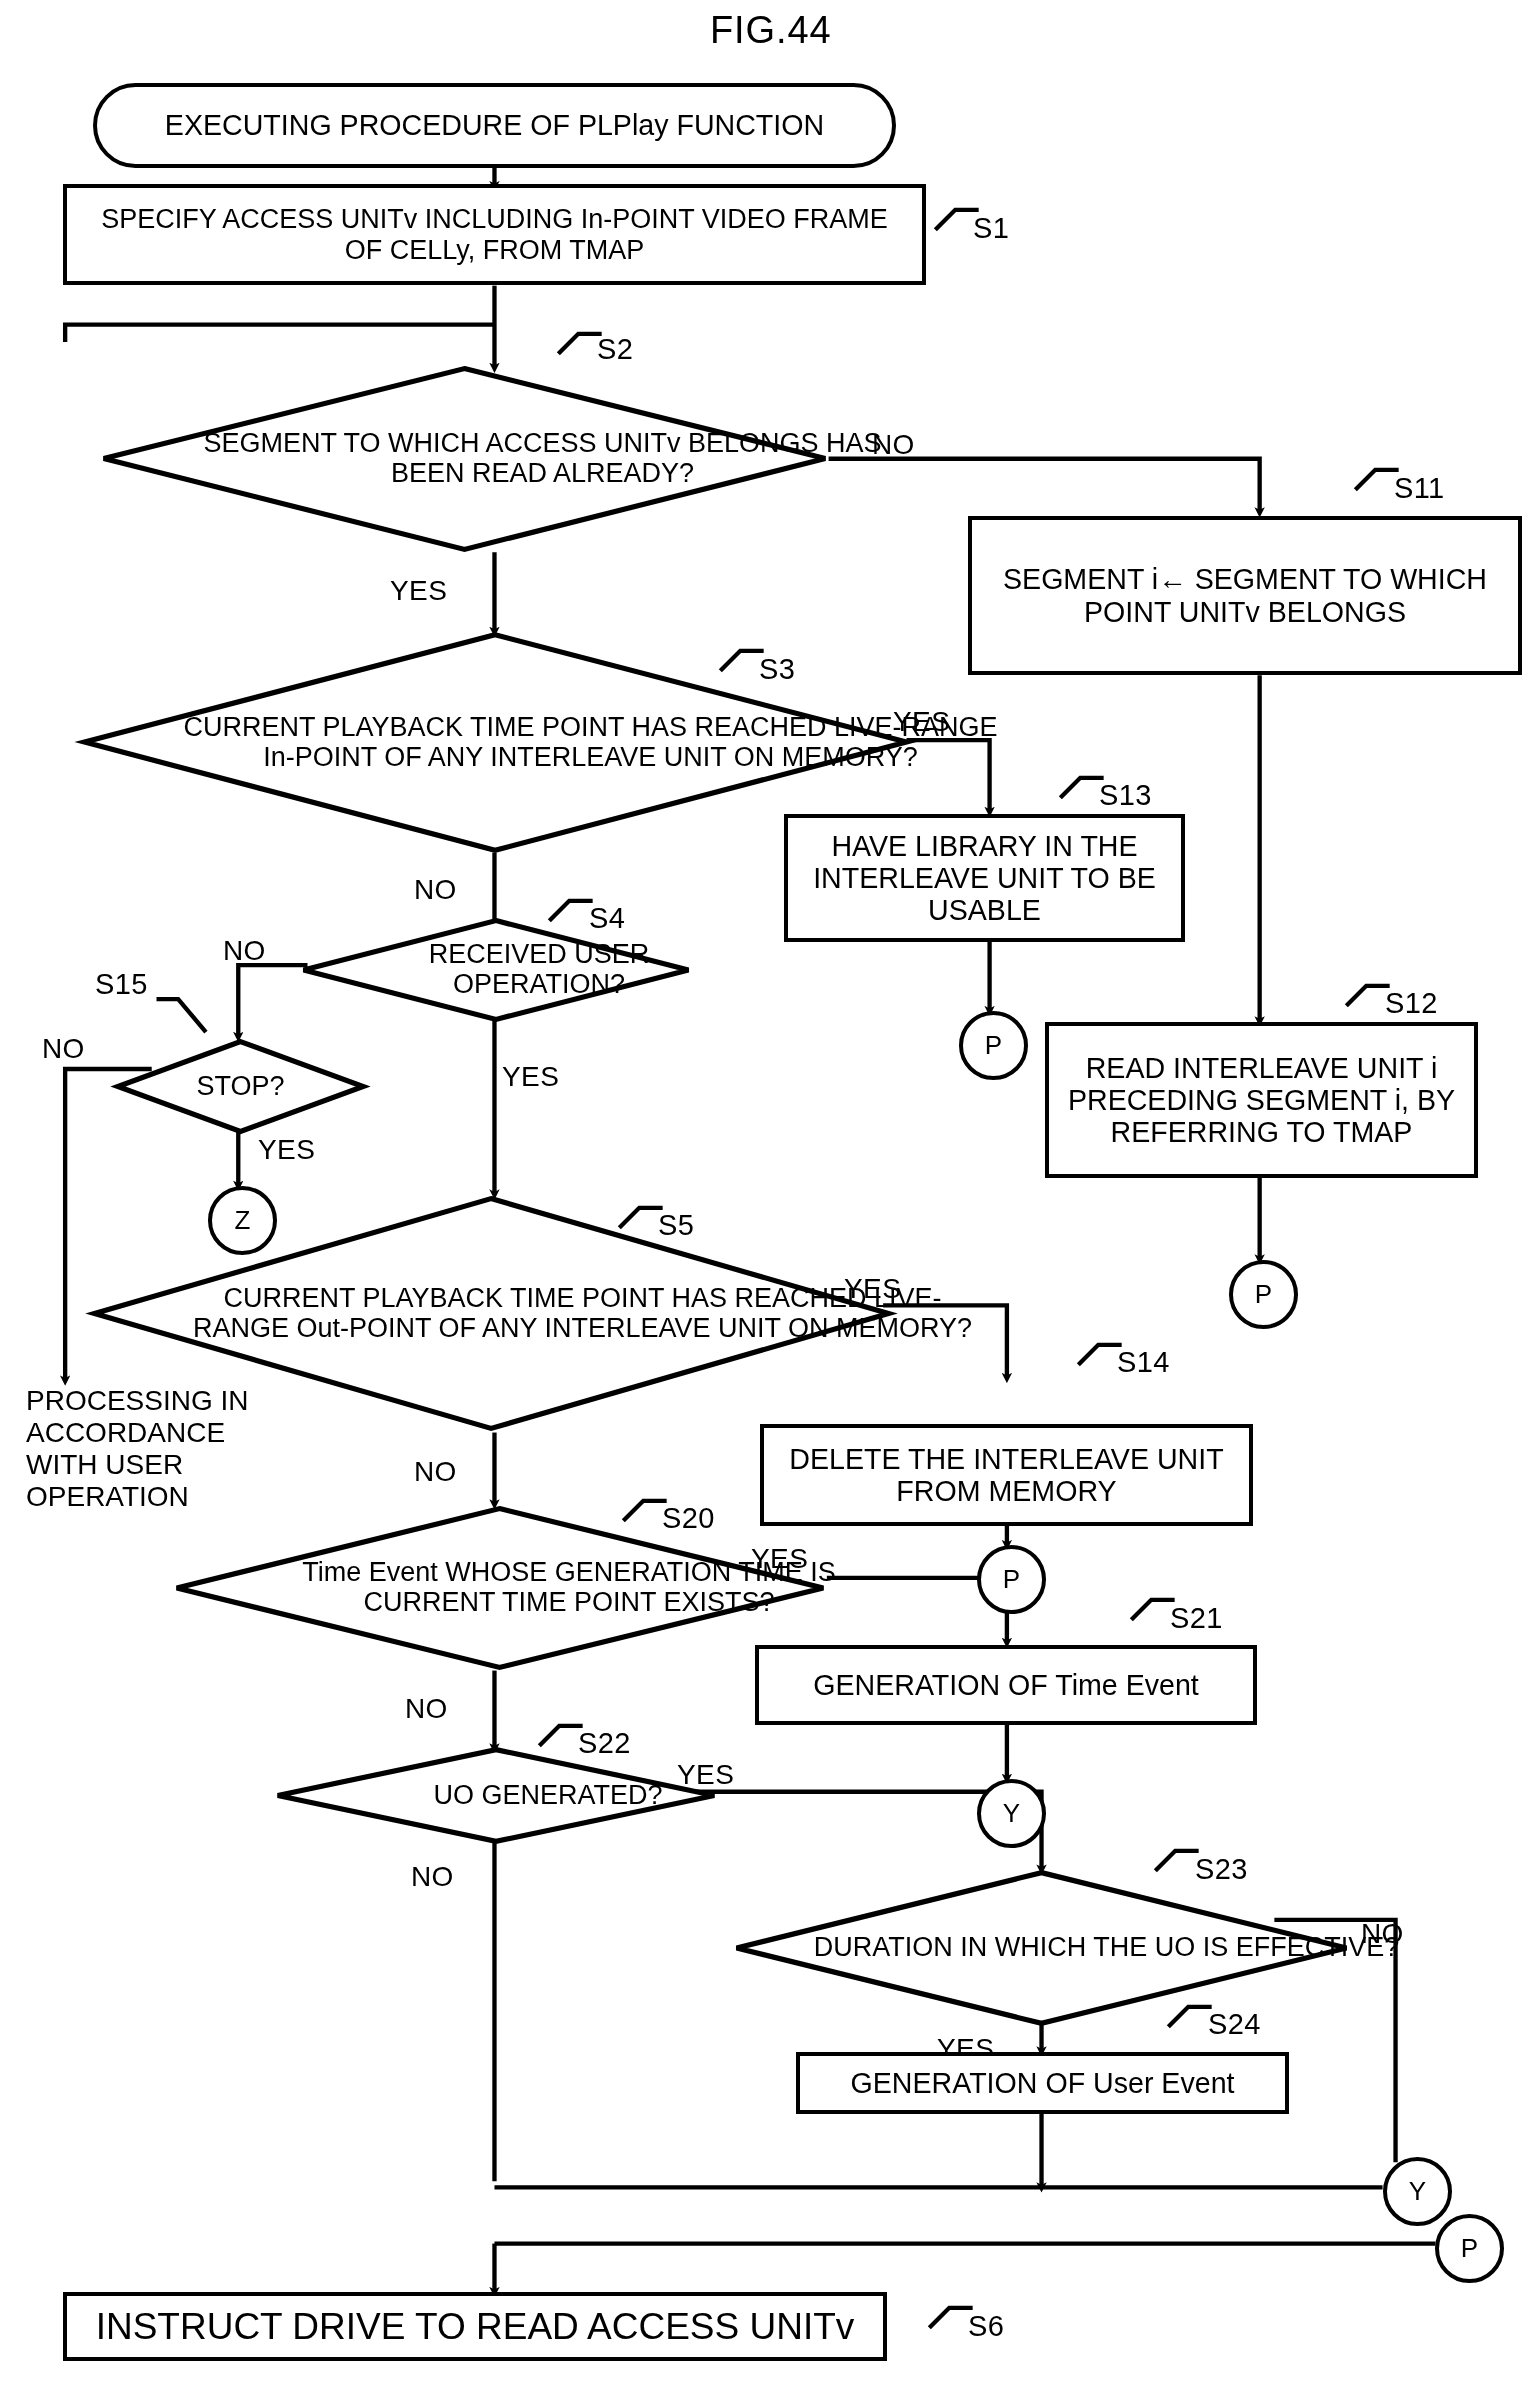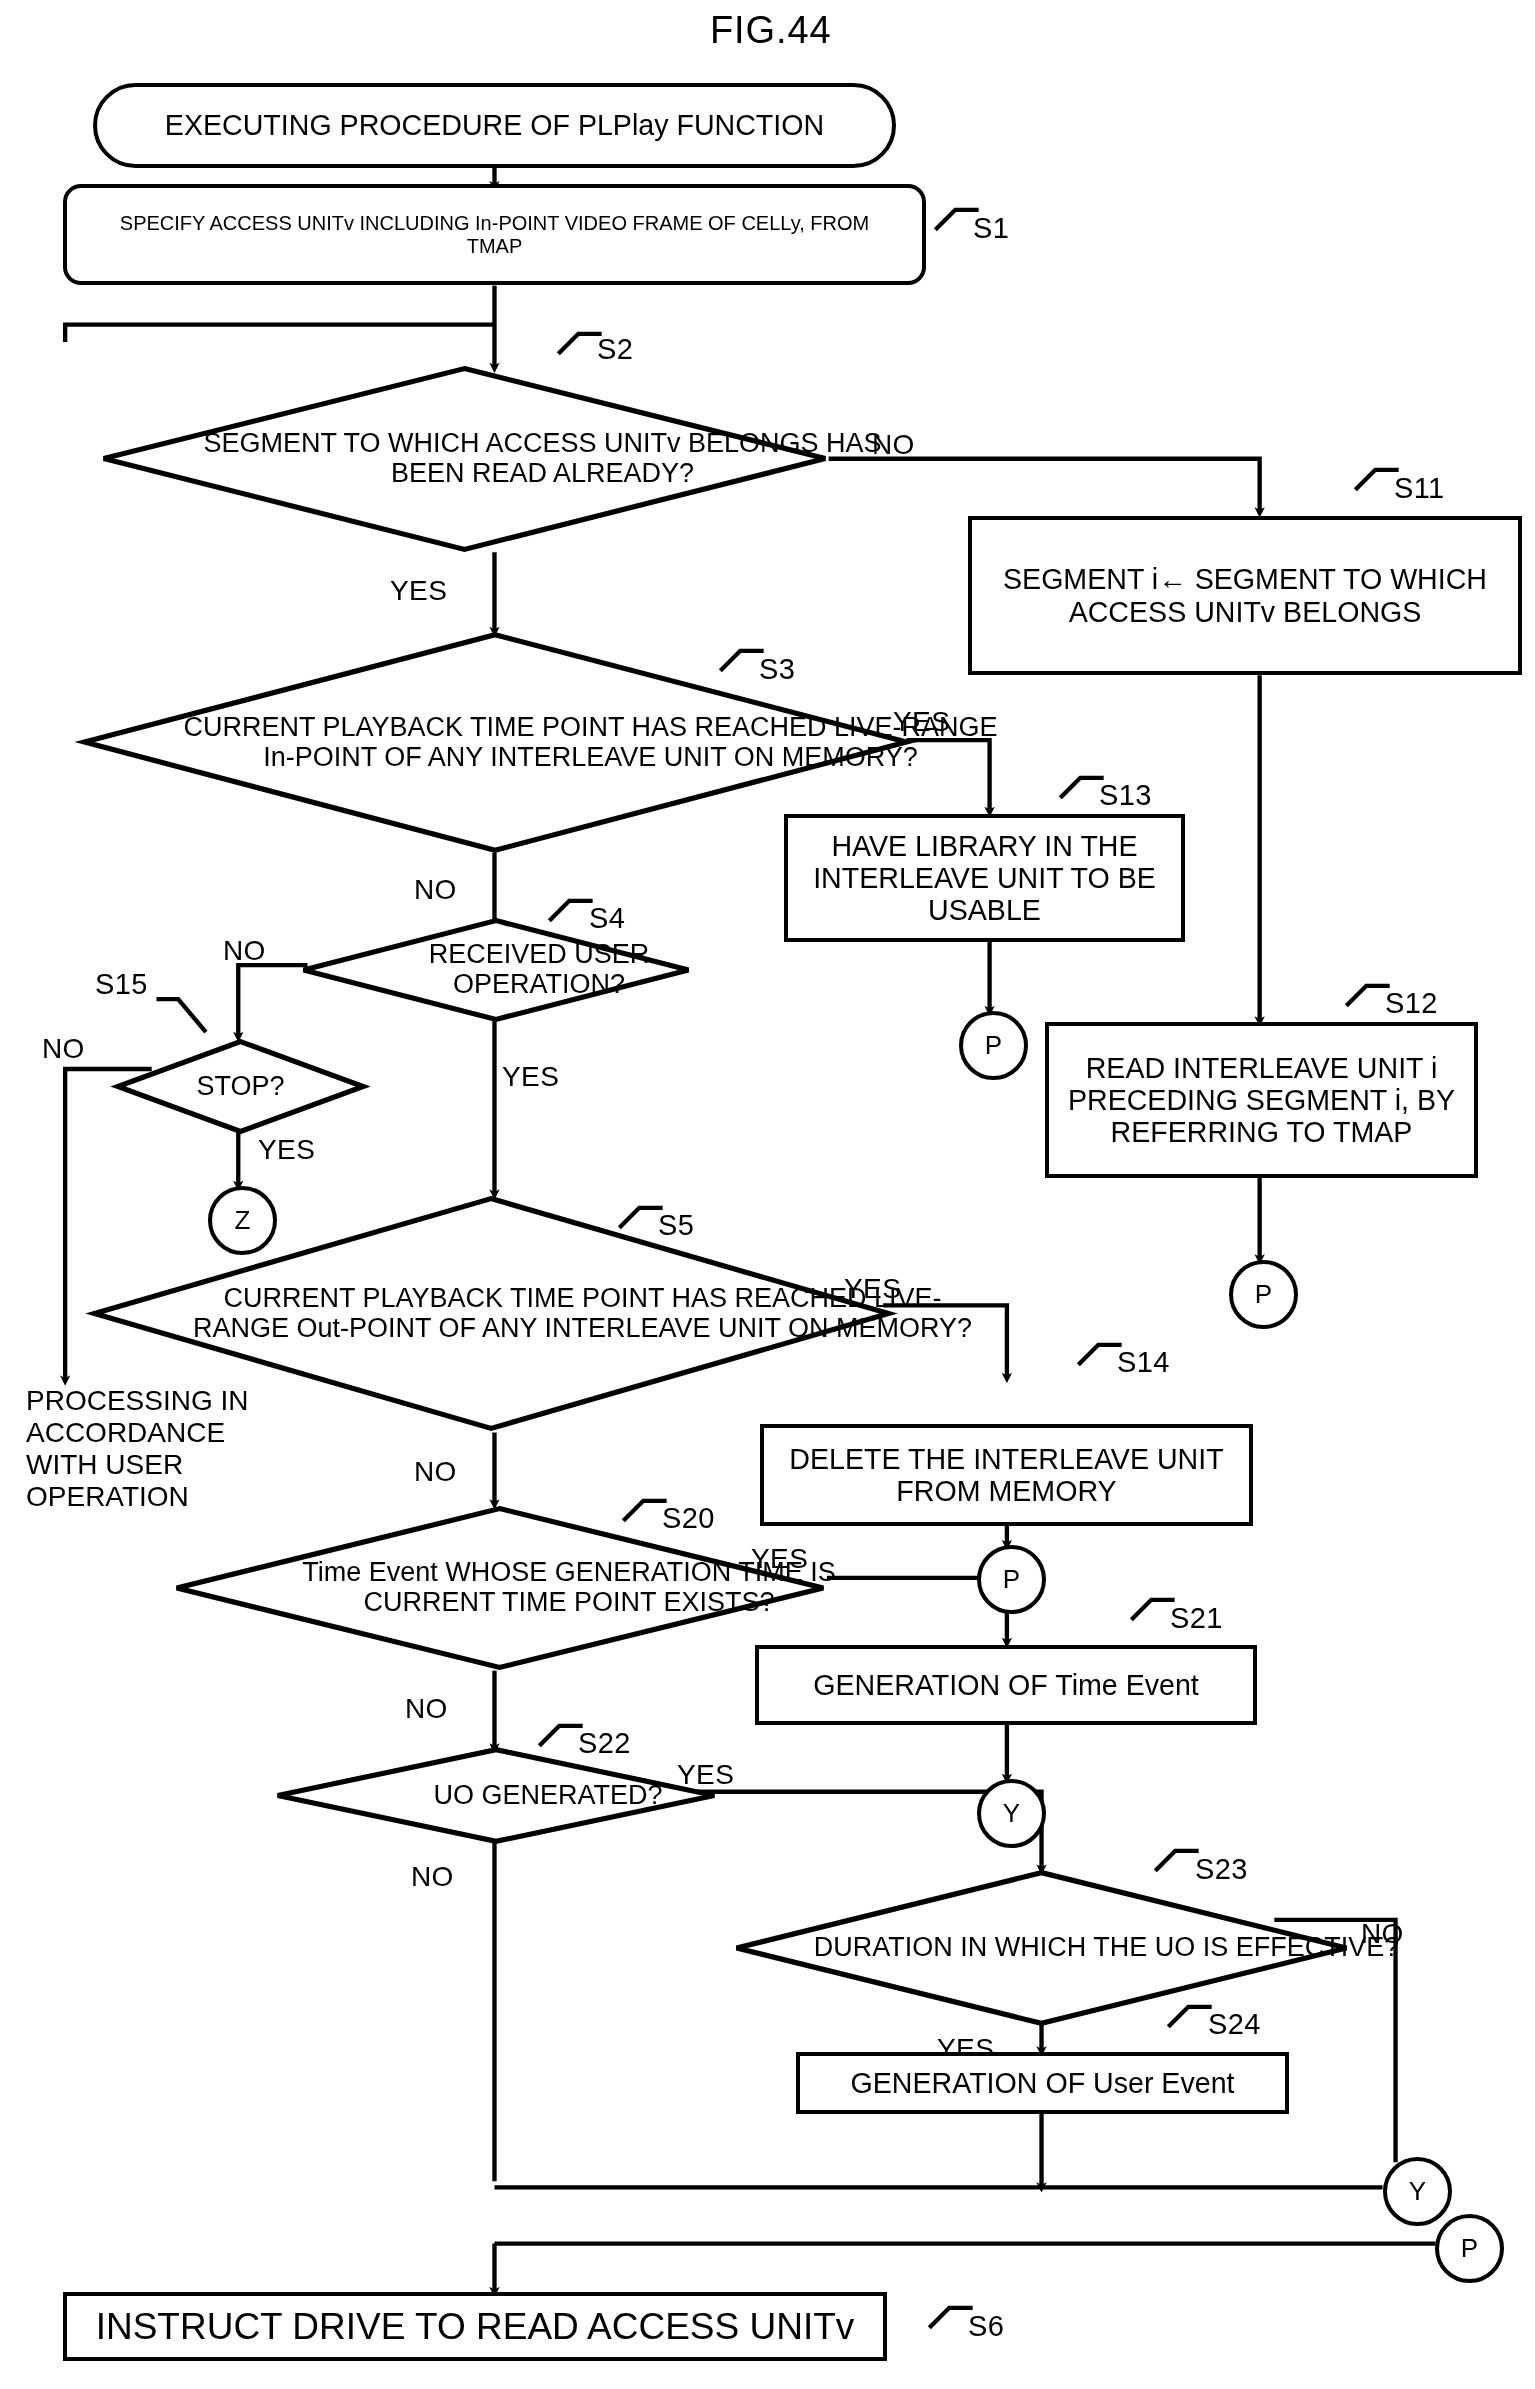--- a/index.html
+++ b/index.html
@@ -172,40 +172,40 @@
       <path d="M571,2695 L571,2700"></path>
 
       <path d="M75,395 L75,375 L571,375"></path>
     </g>
   </svg>
 
   <div class="fig-title" style="left:710px; top:8.7px;">FIG.44</div>
 
   <div class="node stadium" style="left:93px; top:83px; width:803px; height:85px; font-size:28.6px;">EXECUTING PROCEDURE OF PLPlay FUNCTION</div>
 
-  <div class="node box" style="left:63px; top:184px; width:863px; height:101px; font-size:20px; padding:0 26px;border-radius:18px;">SPECIFY ACCESS UNITv INCLUDING In-POINT VIDEO FRAME OF CELLy, FROM TMAP</div>
+  <div class="node box" style="left:63px; top:184px; width:863px; height:101px; font-size:27px; padding:0 26px;">SPECIFY ACCESS UNITv INCLUDING In-POINT VIDEO FRAME OF CELLy, FROM TMAP</div>
   <div class="step-label" style="left:973px; top:212px;">S1</div>
   <svg style="position:absolute;left:931px;top:201px;width:52px;height:35px;" viewBox="0 0 60 40" width="52" height="35">
     <path d="M5,33 L28,10 L55,10" stroke="#000" stroke-width="5" fill="none"></path>
   </svg>
 
   <div class="diamond-wrap" style="left:101px; top:366px; width:727px; height:186px;">
     <svg width="727" height="186" viewBox="0 0 840 215">
         <polygon points="420,3 837,107 420,212 3,107" fill="#fff" stroke="#000" stroke-width="6"></polygon>
       </svg>
     <div class="diamond-label" style="padding:0 78px;">SEGMENT TO WHICH ACCESS UNITv BELONGS HAS BEEN READ ALREADY?</div>
   </div>
   <div class="step-label" style="left:597px; top:333px;">S2</div>
   <svg style="position:absolute;left:554px;top:325px;width:52px;height:35px;" viewBox="0 0 60 40" width="52" height="35">
     <path d="M5,33 L28,10 L55,10" stroke="#000" stroke-width="5" fill="none"></path>
   </svg>
   <div class="edge-label" style="left:872px; top:429px;">NO</div>
   <div class="edge-label" style="left:390px; top:575px;">YES</div>
 
-  <div class="node box" style="left:968px; top:516px; width:554px; height:159px; font-size:28.6px; padding:0 12px;">SEGMENT i← SEGMENT TO WHICH ACCESS UNITv BELONGS</div>
+  <div class="node box" style="left:968px; top:516px; width:554px; height:159px; font-size:28.6px; padding:0 12px;">SEGMENT i← SEGMENT TO WHICH POINT UNITv BELONGS</div>
   <div class="step-label" style="left:1394px; top:472px;">S11</div>
   <svg style="position:absolute;left:1351px;top:461px;width:52px;height:35px;" viewBox="0 0 60 40" width="52" height="35">
     <path d="M5,33 L28,10 L55,10" stroke="#000" stroke-width="5" fill="none"></path>
   </svg>
 
   <div class="diamond-wrap" style="left:82px; top:632px; width:827px; height:221px;">
     <svg width="827" height="221" viewBox="0 0 955 255">
         <polygon points="477,3 952,127 477,252 3,127" fill="#fff" stroke="#000" stroke-width="6"></polygon>
       </svg>
     <div class="diamond-label" style="padding:0 95px;">CURRENT PLAYBACK TIME POINT HAS REACHED LIVE-RANGE In-POINT OF ANY INTERLEAVE UNIT ON MEMORY?</div>

